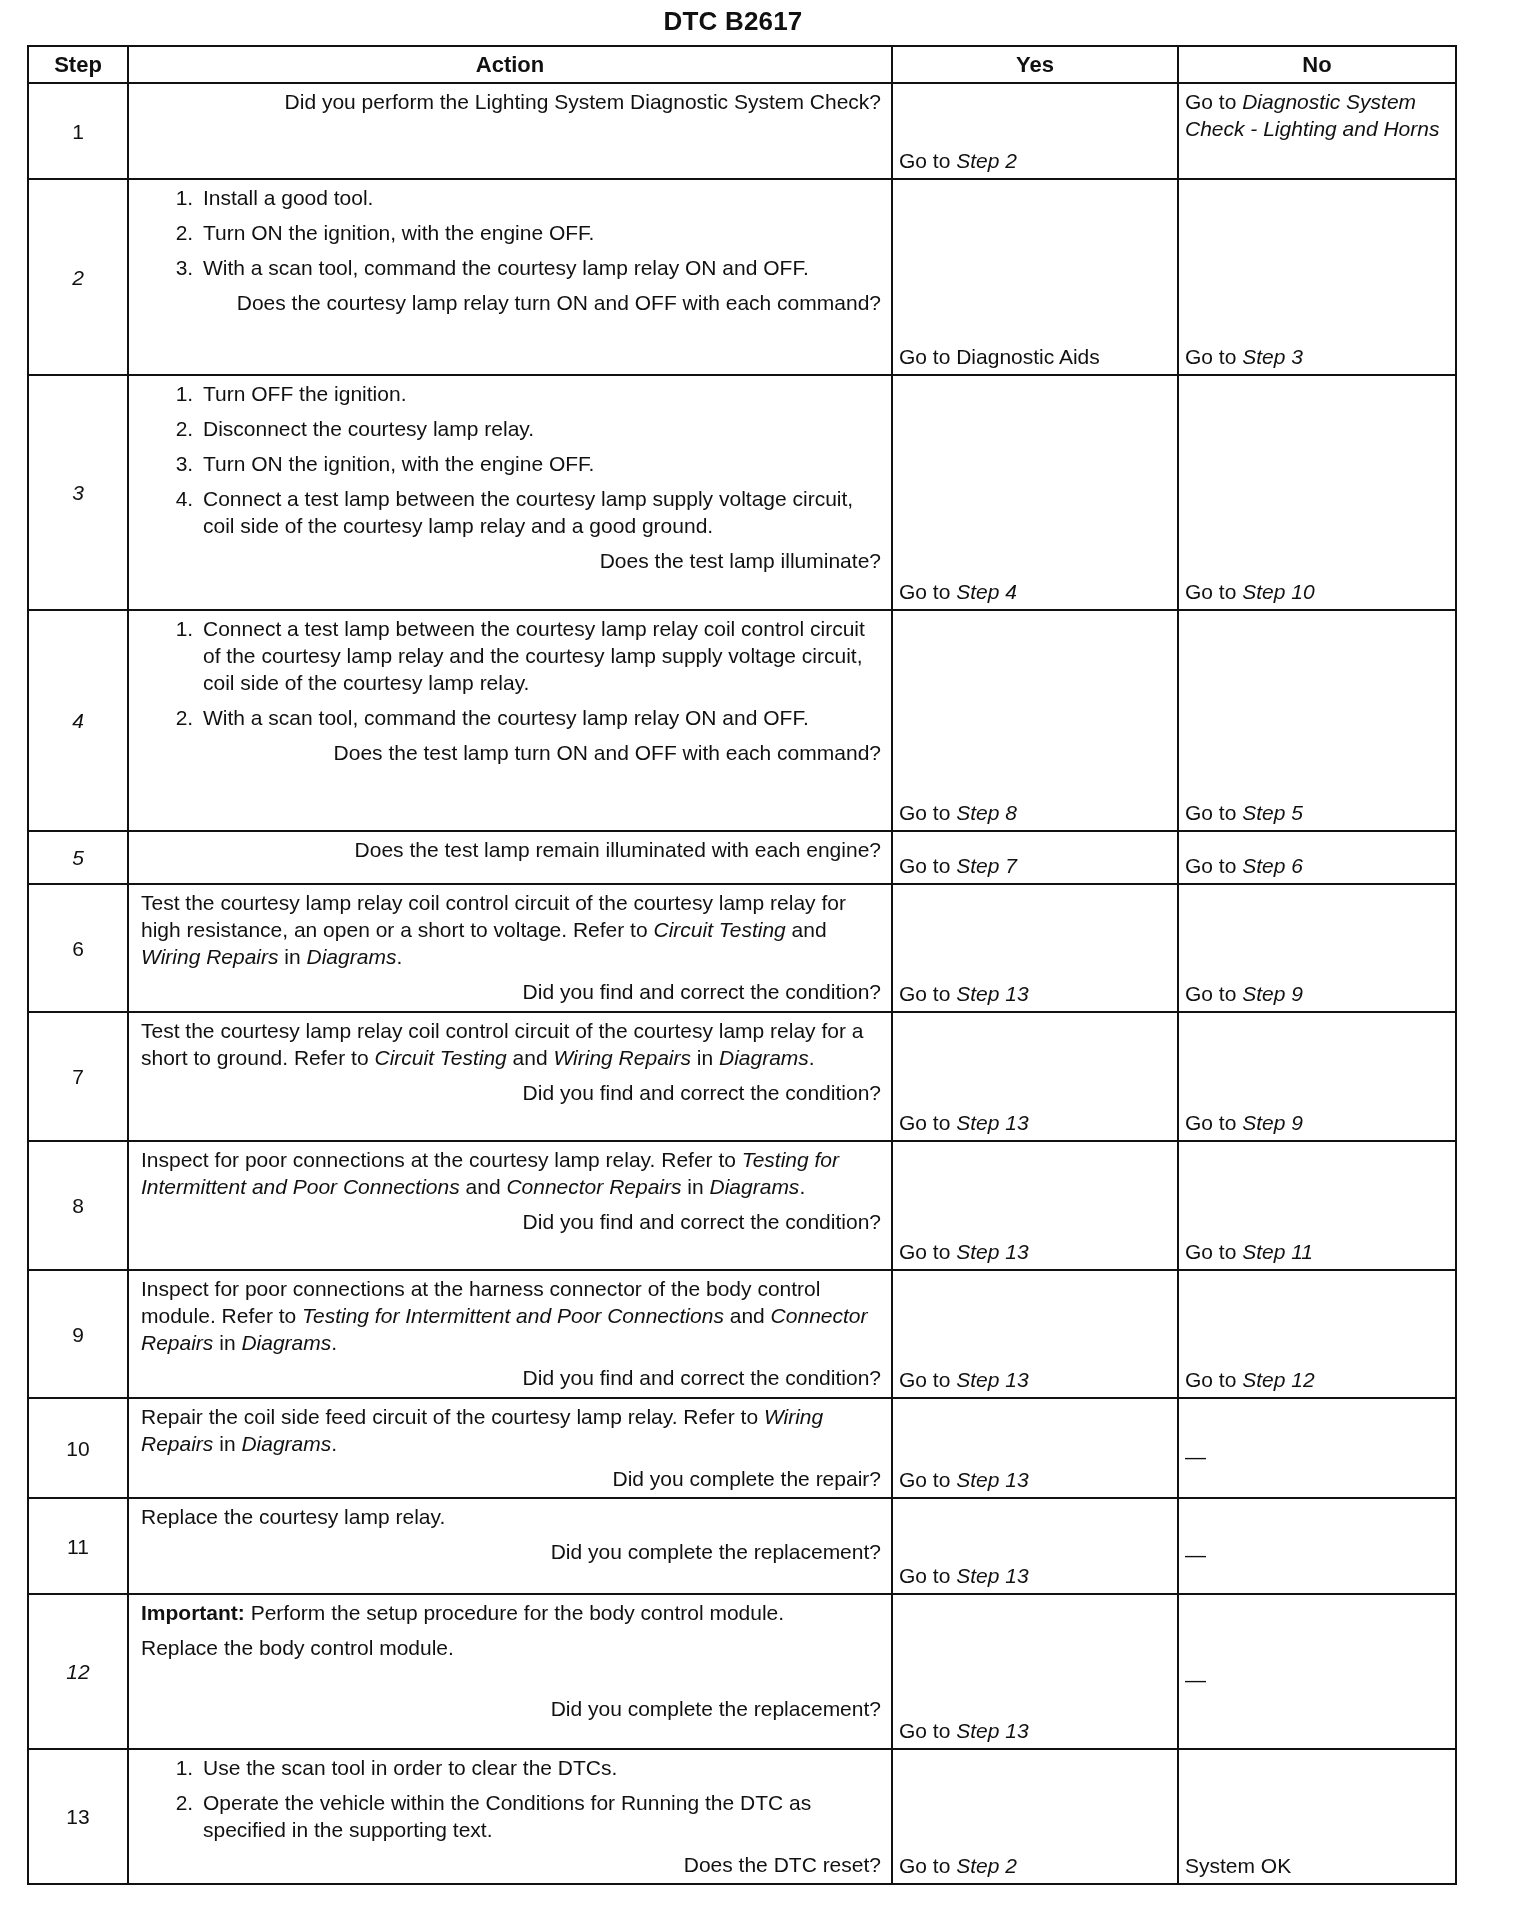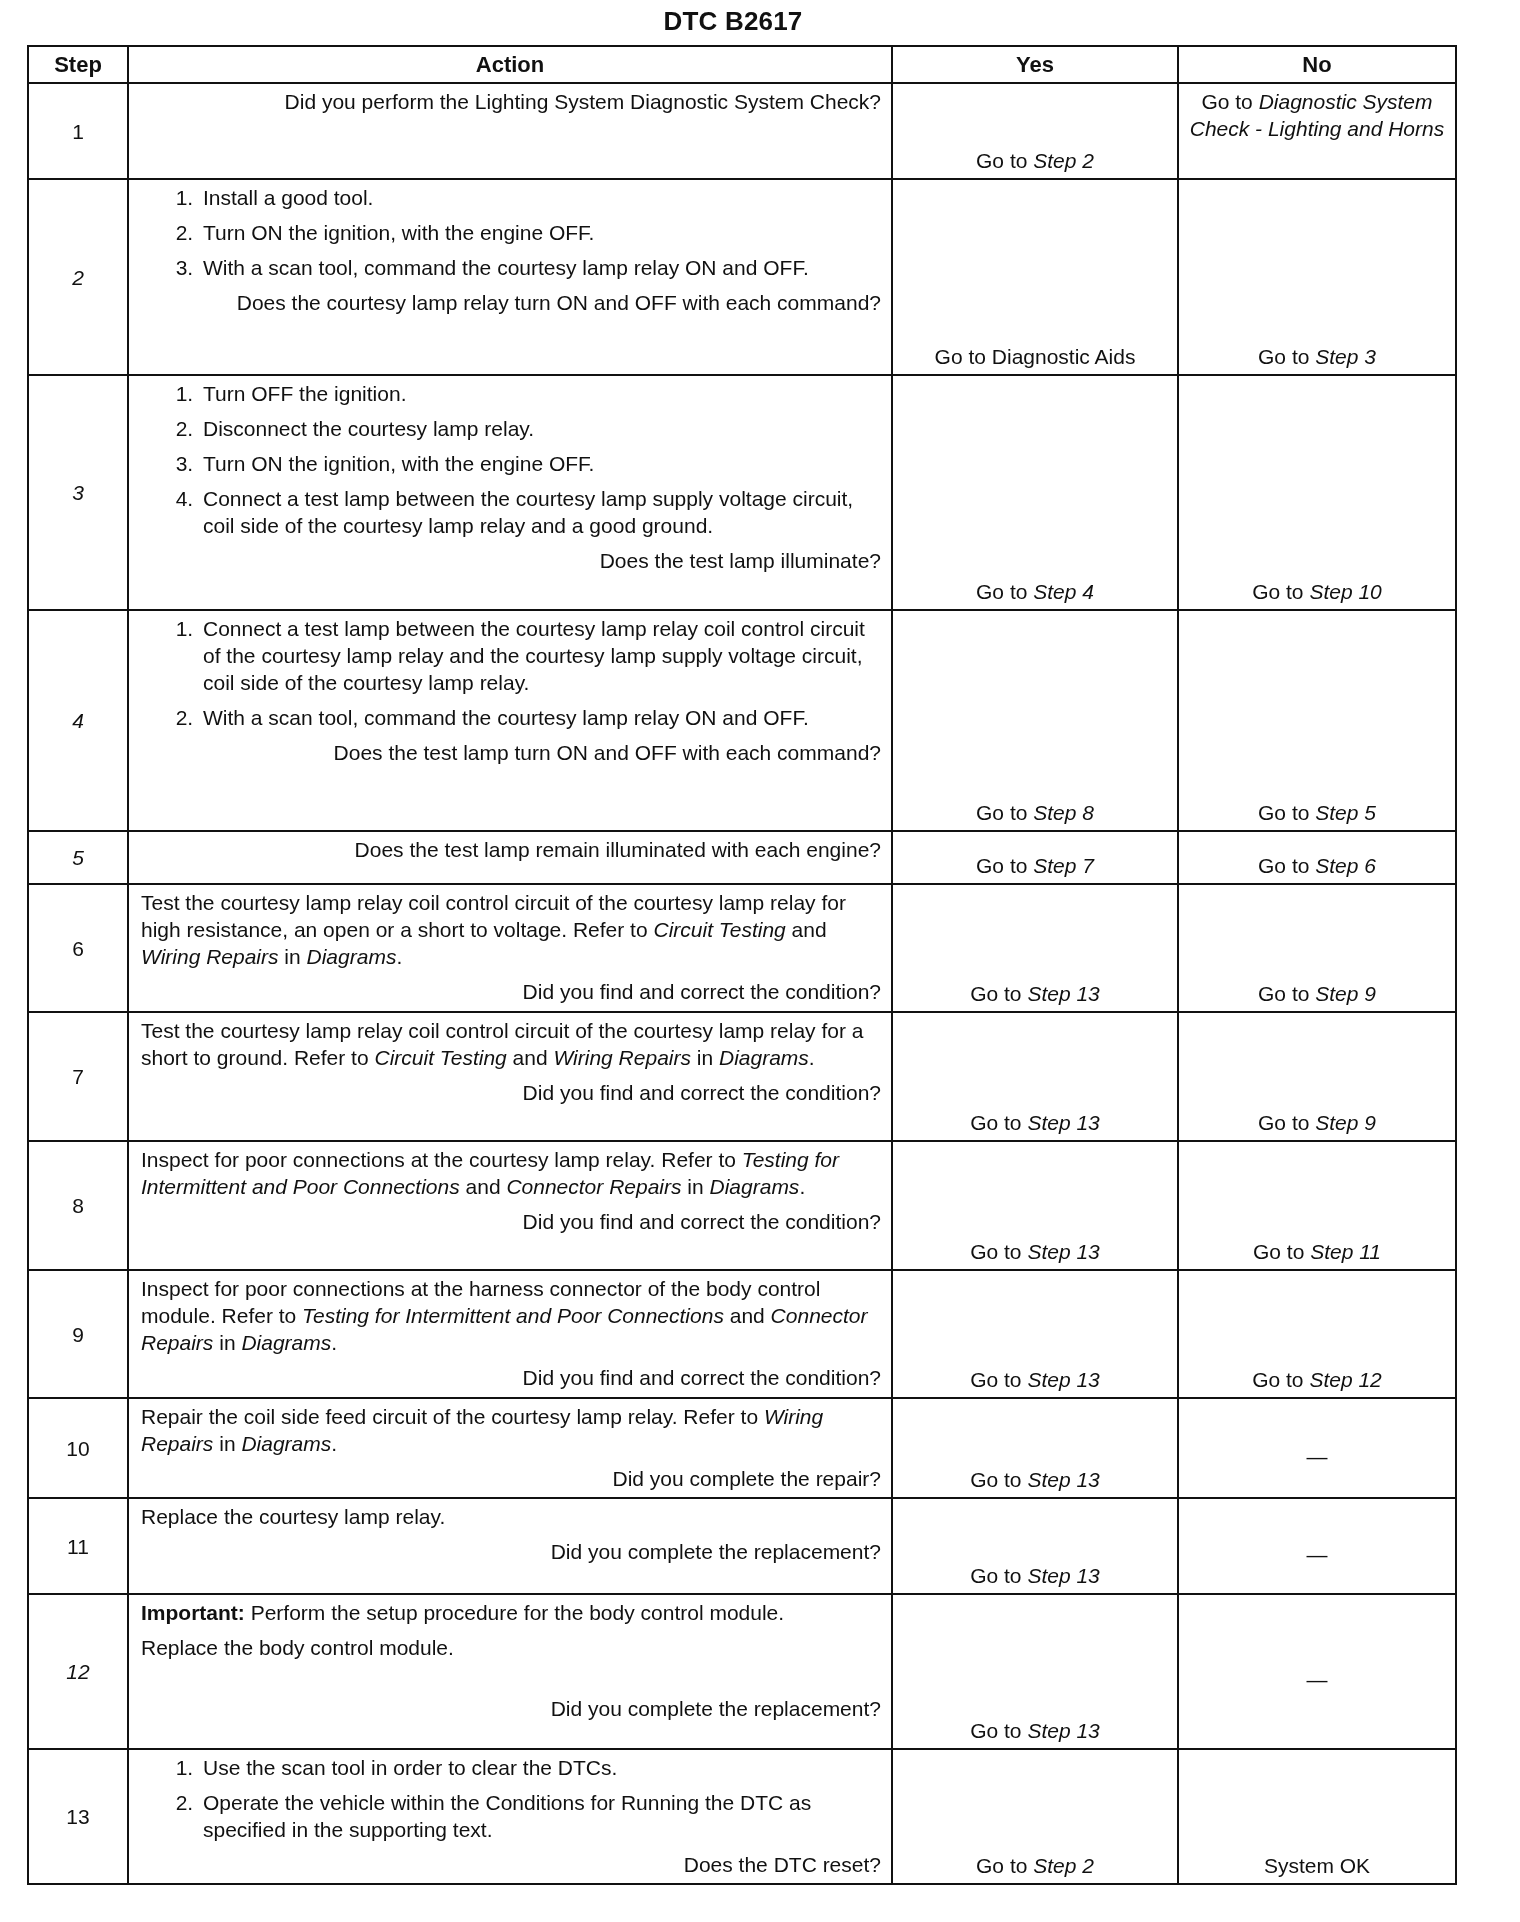--- a/index.html
+++ b/index.html
@@ -5,21 +5,21 @@
   html, body { margin:0; padding:0; background:#fff; }
   body { width:1520px; height:1922px; position:relative; font-family:"Liberation Sans", sans-serif; color:#111; overflow:hidden; }
   .title { position:absolute; left:0; width:1455px; padding-left:11px; box-sizing:border-box; top:6px; text-align:center; font-weight:bold; font-size:26px; letter-spacing:0.2px; }
   table { position:absolute; left:27px; top:45px; border-collapse:collapse; table-layout:fixed; width:1428px; }
   col.c-step { width:100px; } col.c-action { width:764px; } col.c-yes { width:286px; } col.c-no { width:278px; }
   th, td { border:2px solid #111; font-size:21px; line-height:27px; vertical-align:top; padding:0; }
   th { font-weight:bold; height:35px; text-align:center; vertical-align:middle; font-size:22px;margin-top:12px; }
   td.step { text-align:center; vertical-align:middle; }
   td.step.it { font-style:italic; }
   td.action { padding:4px 10px 4px 12px; }
-  td.yes, td.no { text-align:center; vertical-align:bottom; padding:20px 6px 4px 6px; }
+  td.yes, td.no { text-align:left; vertical-align:bottom; padding:20px 6px 4px 6px; }
   td.no.top { vertical-align:top; padding-top:4px; }
   td.no.mid { vertical-align:middle; }
   .p { margin:0 0 8px 0; }
   .p:last-child { margin-bottom:0;text-align:right; }
   ol { margin:0 0 8px 0; padding-left:58px; }
   ol li { margin-bottom:8px; padding-left:4px; }
   ol li:last-child { margin-bottom:0; }
   i, .it-text { font-style:italic; }
   b { font-weight:bold; }
   .spacer { height:26px; }

